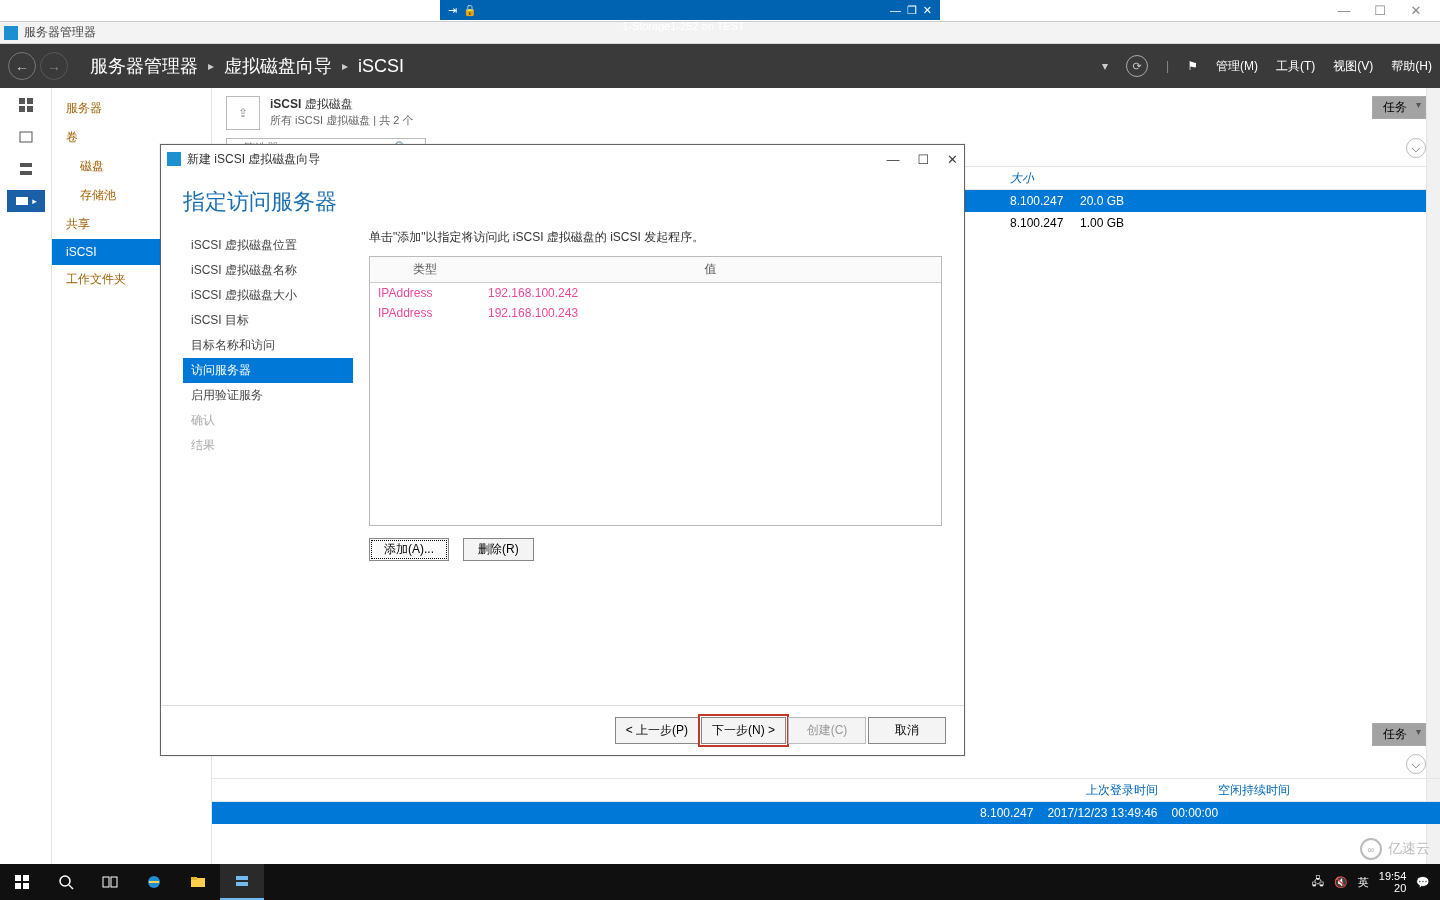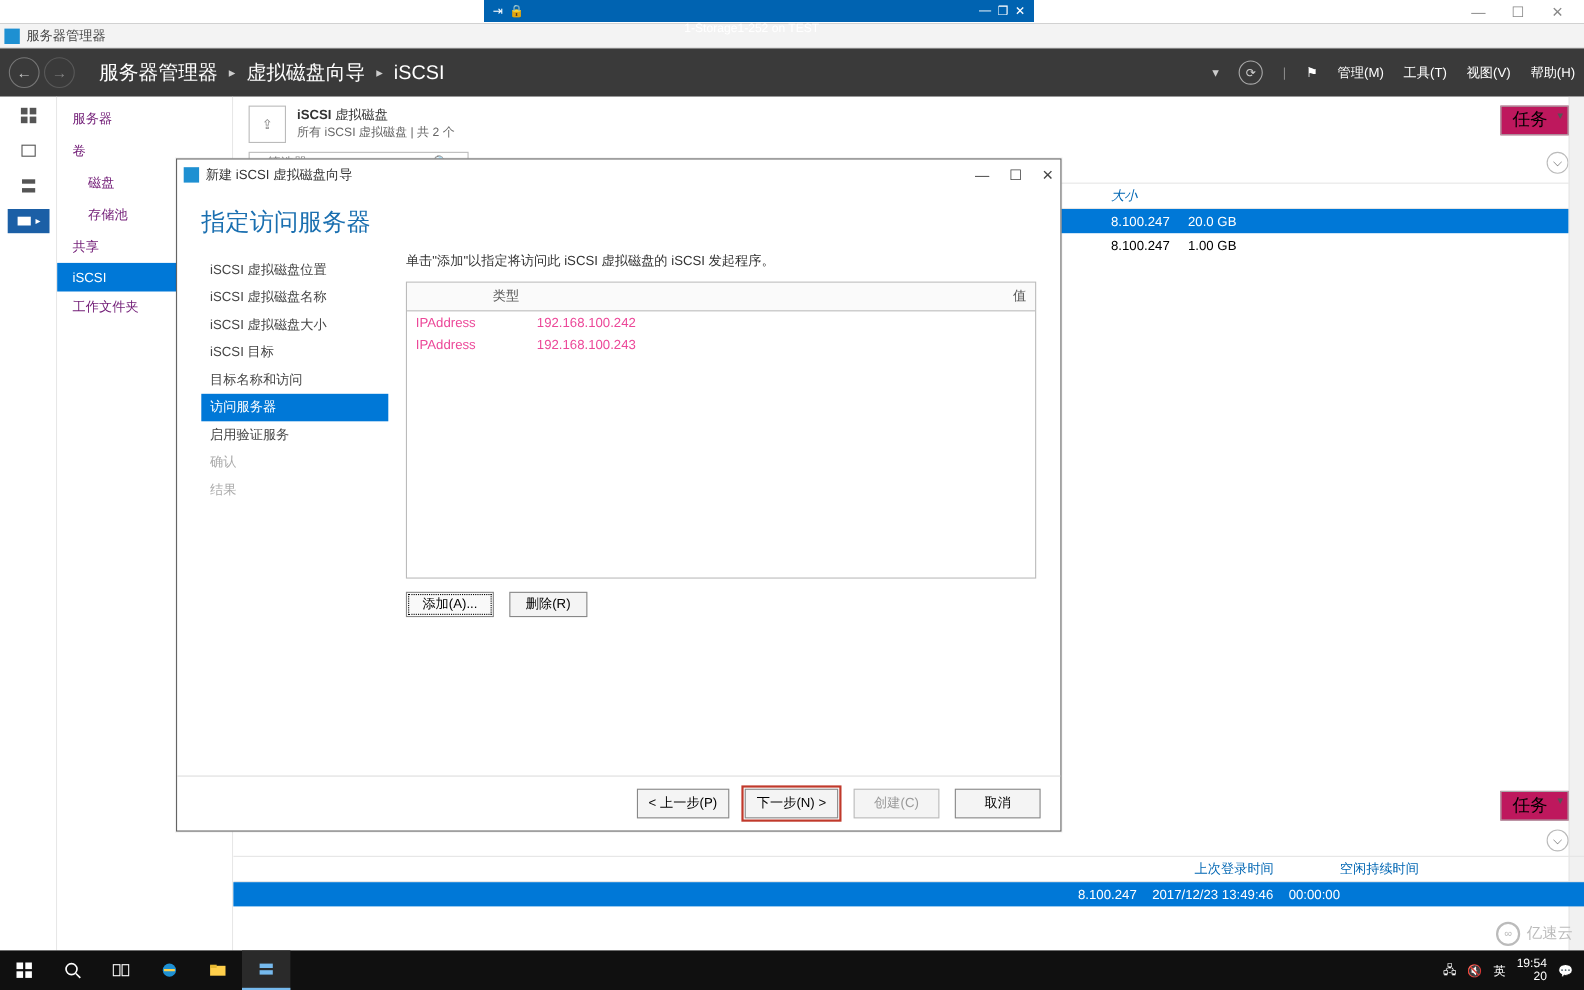--- a/index.html
+++ b/index.html
@@ -27,32 +27,32 @@
 .refresh-circle { width:22px; height:22px; border:1px solid #aaa; border-radius:50%; display:flex; align-items:center; justify-content:center; color:#ccc; font-size:11px;}
 
 
 .sm-body { display:flex; height:calc(900px - 22px - 22px - 44px - 36px); background:#fff; position:relative;}
 .rail { width:52px; background:#fff; border-right:1px solid #e5e5e5; display:flex; flex-direction:column; align-items:center; padding-top:6px; gap:10px;}
 .rail .ri { width:38px; height:22px; display:flex; align-items:center; justify-content:center; color:#555;}
 .rail .ri.active { background:#1b5fa6; color:#fff;}
 .rail svg { width:16px; height:16px; }
 
 .sidebar { width:160px; background:#fff; border-right:1px solid #e5e5e5; padding-top:6px;}
-.sidebar .item { padding:6px 14px; color:#701a75; cursor:default;}
+.sidebar .item { padding:6px 14px; color:#a16207; cursor:default;}
 .sidebar .item.sub { padding-left:28px;}
 .sidebar .item.selected { background:#0078d7; color:#fff;}
 
 .content { flex:1; background:#fff; position:relative; padding:0; overflow:hidden;}
 .panel-head { display:flex; align-items:flex-start; padding:8px 14px 4px; border-bottom:0; }
 .panel-head .icon-box { width:34px; height:34px; border:1px solid #bbb; display:flex; align-items:center; justify-content:center; color:#888; margin-right:10px;}
 .panel-head .titles .t1 { font-size:12px; color:#333;}
 .panel-head .titles .t1 b { font-weight:bold;}
 .panel-head .titles .t2 { font-size:11px; color:#666;}
 .panel-head .tasks { margin-left:auto; }
-.tasks-btn { border:1px solid #aaa; background:#be185d; padding:2px 18px 2px 10px; font-size:16px; position:relative; }
+.tasks-btn { border:1px solid #aaa; background:#a3a3a3; padding:2px 18px 2px 10px; font-size:12px; position:relative; }
 .tasks-btn:after { content:"▾"; position:absolute; right:4px; top:2px; font-size:10px; color:#555;}
 .chev-circle { width:20px; height:20px; border:1px solid #bbb; border-radius:50%; display:flex; align-items:center;justify-content:center; color:#666; font-size:11px; margin-left:auto;}
 
 .grid-strip { display:flex; align-items:center; height:24px; padding:0 14px; color:#0066b3; border-top:1px solid #e5e5e5; border-bottom:1px solid #e5e5e5;}
 .grid-strip .col { width:120px; text-align:left;font-style:italic;}
 .data-row { display:flex; align-items:center; height:22px; padding:0 14px; font-size:12px;}
 .data-row.sel { background:#0078d7; color:#fff;}
 
 .lower-panel { position:absolute; left:0; right:0; bottom:0; }
 .lower-head { display:flex; align-items:center; padding:4px 14px; }
@@ -66,28 +66,28 @@
 .wizard .titlebar .wcontrols { margin-left:auto; display:flex; gap:18px; color:#444; font-size:13px;}
 .wizard .heading { padding:14px 22px 6px; font-size:22px; color:#1a6fb0; }
 .wizard .body { display:flex; padding:6px 22px 0; height:472px;}
 .wizard .steps { width:170px; padding-top:4px;}
 .wizard .steps .step { padding:4px 8px; font-size:12px; color:#444;}
 .wizard .steps .step.active { background:#0078d7; color:#fff;}
 .wizard .steps .step.disabled { color:#aaa;}
 .wizard .main { flex:1; padding-left:16px;}
 .wizard .instr { font-size:12px; color:#333; margin-bottom:10px;}
 .wizard table { width:100%; border:1px solid #bbb; border-collapse:collapse; font-size:12px;}
-.wizard table th { text-align:right; font-weight:normal; padding:4px 8px; border-bottom:1px solid #ccc; background:#fafafa; color:#555;}
+.wizard table th { text-align:center; font-weight:normal; padding:4px 8px; border-bottom:1px solid #ccc; background:#fafafa; color:#555;}
 .wizard table td { padding:3px 8px; color:#ec4899;}
 .wizard .tbl-wrap { height:270px; border:1px solid #bbb; overflow:auto;}
 .wizard .tbl-wrap table { border:none;}
 .wizard .btn-row { margin-top:12px; display:flex; gap:14px;}
 .wizard .btn-row button { padding:2px 14px; font-size:12px; border:1px solid #888; background:#f4f4f4;}
 .wizard .btn-row button.focus { outline:1px dotted #000; outline-offset:-3px; background:#f9f9f9;}
-.wizard .footer { position:absolute; bottom:0; left:0; right:0; height:50px; border-top:1px solid #ddd; display:flex; align-items:center; justify-content:flex-end; padding:18px 18px; gap:14px;}
+.wizard .footer { position:absolute; bottom:0; left:0; right:0; height:50px; border-top:1px solid #ddd; display:flex; align-items:center; justify-content:flex-end; padding:18px 18px; gap:2px;}
 .wizard .footer button { min-width:78px; padding:4px 10px; font-size:12px; border:1px solid #888; background:#f4f4f4;}
 .wizard .footer button.primary { outline:2px solid #c0392b; outline-offset:1px;}
 .wizard .footer button:disabled { color:#999; border-color:#bbb;}
 
 
 .taskbar { position:absolute; bottom:0; left:0; right:0; height:36px; background:#101010; display:flex; align-items:center; color:#fff;}
 .taskbar .tbtn { width:44px; height:36px; display:flex; align-items:center; justify-content:center; }
 .taskbar .tbtn.active { background:#2a2a2a; border-bottom:2px solid #76b9ed;}
 .taskbar .tray { margin-left:auto; display:flex; align-items:center; gap:10px; padding-right:10px; font-size:11px;}
 .taskbar svg { width:16px; height:16px; fill:#fff;}

